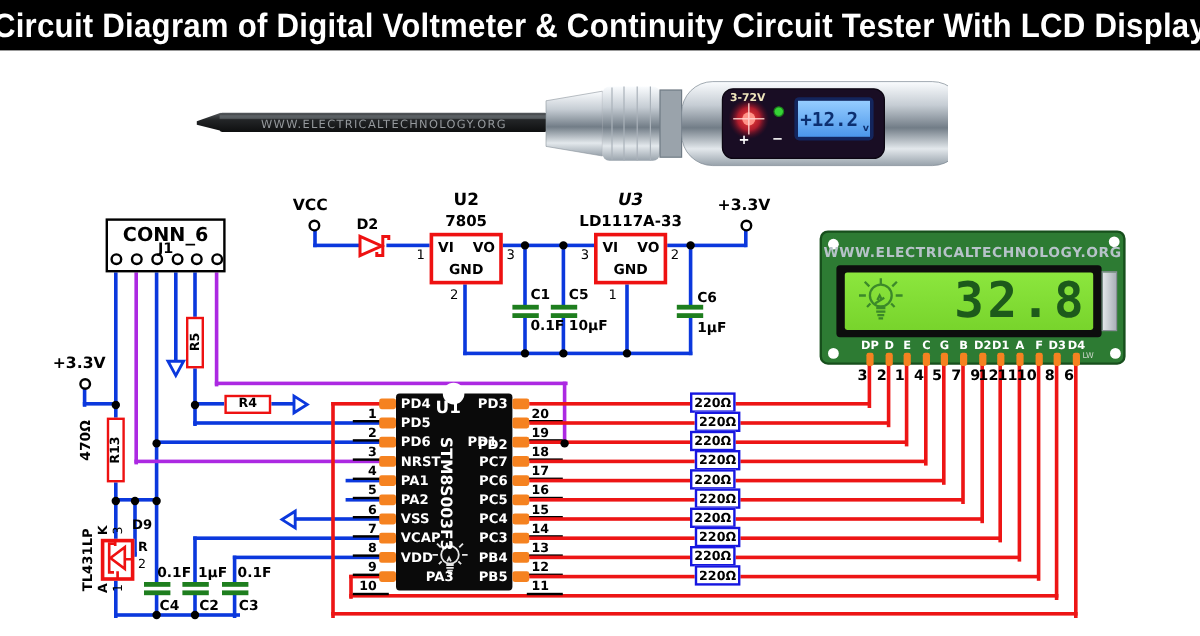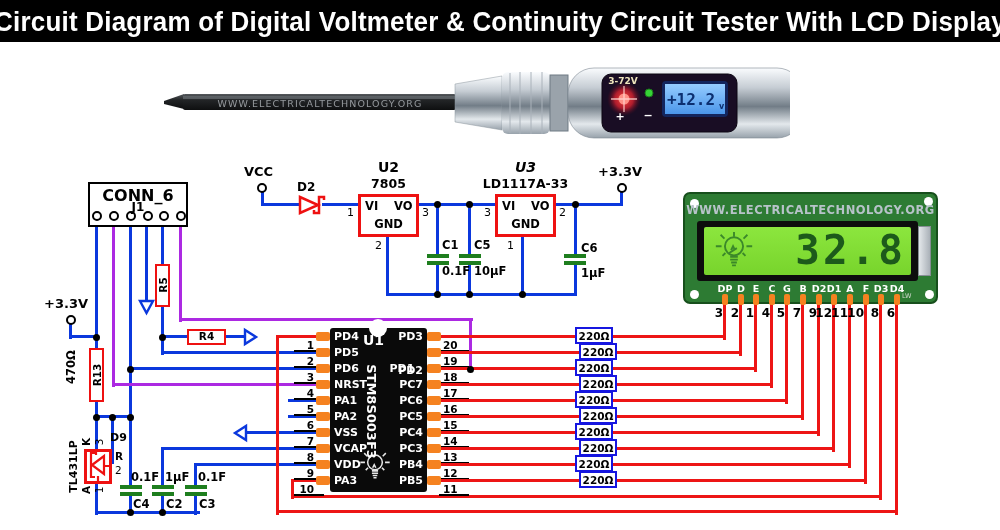--- a/index.html
+++ b/index.html
@@ -221,21 +221,21 @@
       <div class="w" style="left: 294px; top: 446px; width: 30px; height: 1.5px; background: rgb(0, 0, 0);"></div>
       <div class="stub" style="left: 316px; top: 444px; width: 14px; height: 9px;"></div>
       <div class="lbl" style="left: 334px; top: 442px; font-size: 11px; font-weight: 800; color: rgb(255, 255, 255); width: 44px; text-align: left;">VCAP</div>
       <div class="lbl" style="left: 292px; top: 451px; font-size: 10.5px; font-weight: 600; color: rgb(0, 0, 0); width: 22px; text-align: right;">8</div>
       <div class="w" style="left: 294px; top: 462px; width: 30px; height: 1.5px; background: rgb(0, 0, 0);"></div>
       <div class="stub" style="left: 316px; top: 460px; width: 14px; height: 9px;"></div>
       <div class="lbl" style="left: 334px; top: 458px; font-size: 11px; font-weight: 800; color: rgb(255, 255, 255); width: 44px; text-align: left;">VDD</div>
       <div class="lbl" style="left: 292px; top: 467px; font-size: 10.5px; font-weight: 600; color: rgb(0, 0, 0); width: 22px; text-align: right;">9</div>
       <div class="w" style="left: 294px; top: 478px; width: 30px; height: 1.5px; background: rgb(0, 0, 0);"></div>
       <div class="stub" style="left: 316px; top: 476px; width: 14px; height: 9px;"></div>
-      <div class="lbl" style="left: 334px; top: 474px; font-size: 11px; font-weight: 800; color: rgb(255, 255, 255); width: 44px; text-align: left;">PA3</div>
+      <div class="lbl" style="left: 334px; top: 474px; font-size: 11px; font-weight: 800; color: rgb(255, 255, 255); width: 44px; text-align: right;">PA3</div>
       <div class="lbl" style="left: 292px; top: 483px; font-size: 10.5px; font-weight: 600; color: rgb(0, 0, 0); width: 22px; text-align: right;">10</div>
       <div class="w" style="left: 294px; top: 494px; width: 30px; height: 1.5px; background: rgb(0, 0, 0);"></div>
       <div class="stub" style="left: 427px; top: 332px; width: 14px; height: 9px;"></div>
       <div class="lbl" style="left: 381px; top: 330px; font-size: 11px; font-weight: 800; color: rgb(255, 255, 255); width: 42px; text-align: right;">PD3</div>
       <div class="lbl" style="left: 443px; top: 339px; font-size: 10.5px; font-weight: 600; color: rgb(0, 0, 0); width: 22px; text-align: left;">20</div>
       <div class="w" style="left: 439px; top: 350px; width: 30px; height: 1.5px; background: rgb(0, 0, 0);"></div>
       <div class="stub" style="left: 427px; top: 348px; width: 14px; height: 9px;"></div>
       <div class="lbl" style="left: 381px; top: 346px; font-size: 11px; font-weight: 800; color: rgb(255, 255, 255); width: 42px; text-align: right; margin-top: 18px;">PD2</div>
       <div class="lbl" style="left: 443px; top: 355px; font-size: 10.5px; font-weight: 600; color: rgb(0, 0, 0); width: 22px; text-align: left;">19</div>
       <div class="w" style="left: 439px; top: 366px; width: 30px; height: 1.5px; background: rgb(0, 0, 0);"></div>

